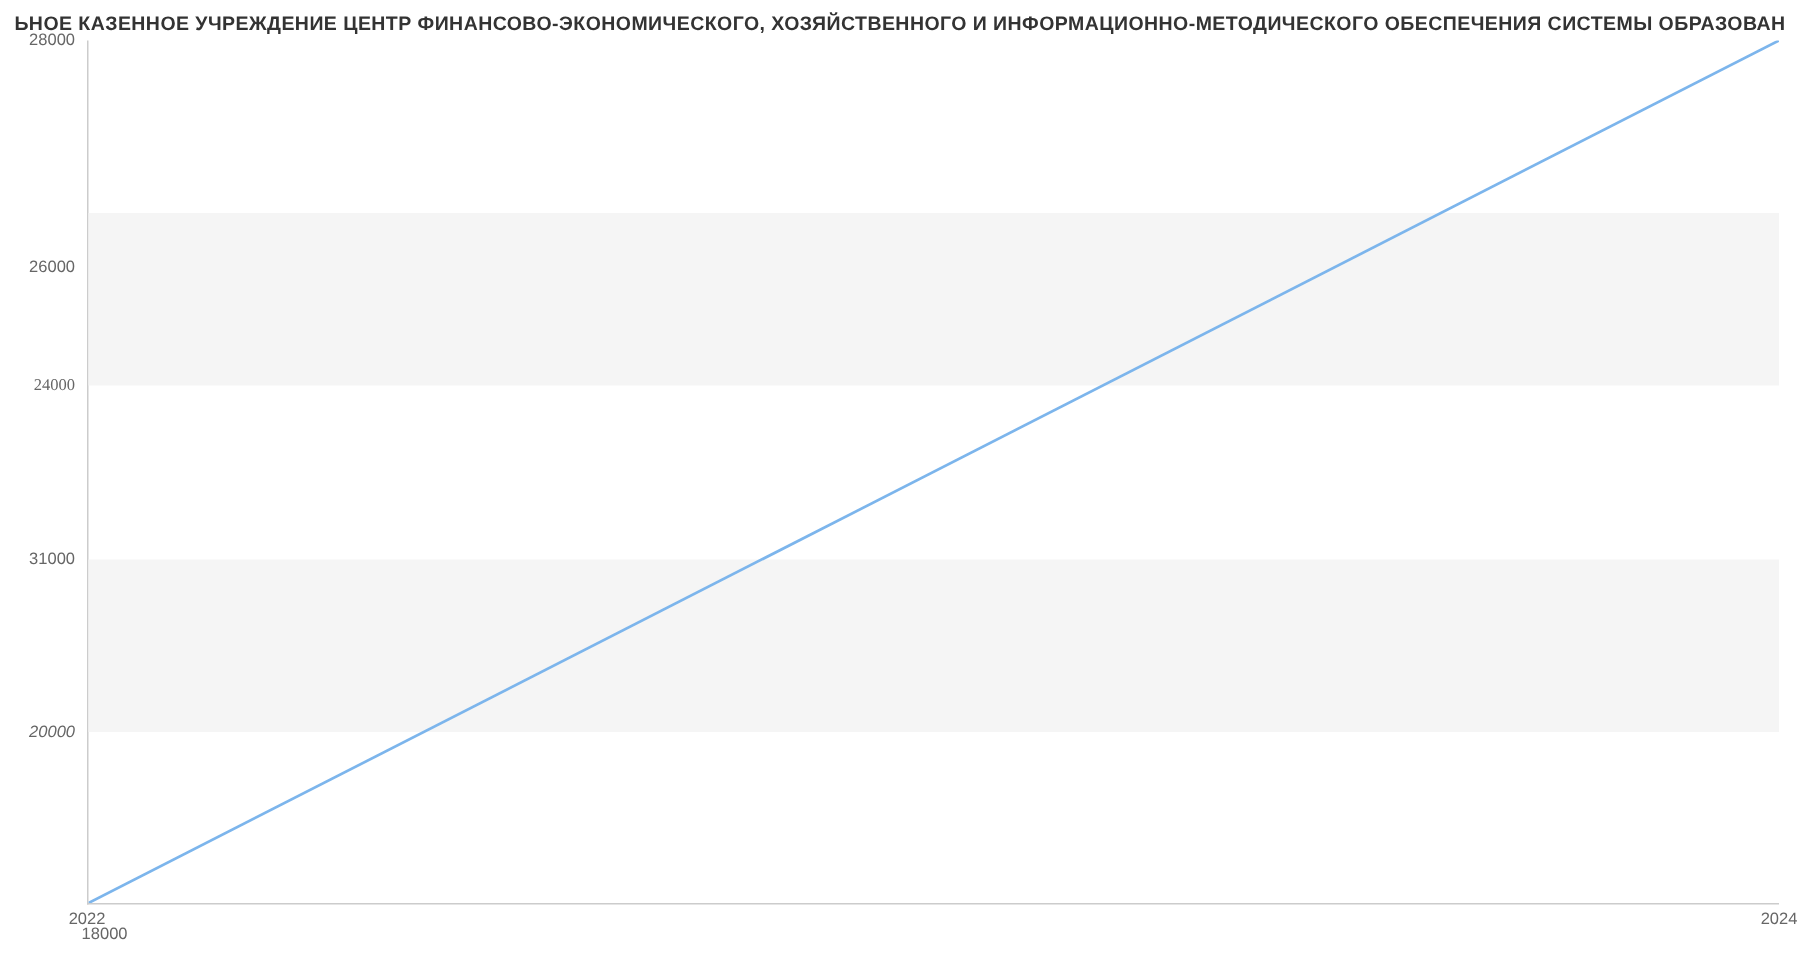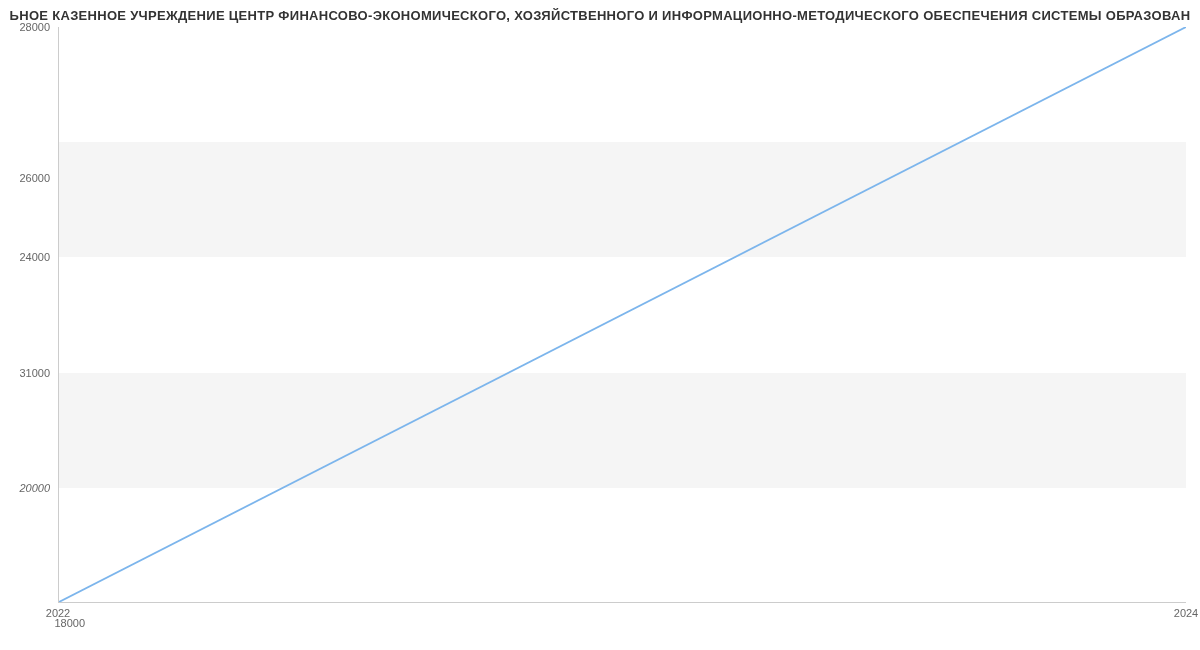--- a/index.html
+++ b/index.html
@@ -88,21 +88,21 @@
         <div class="band" style="top: 115.2px; height: 115.2px;"></div>
       </div>
     <svg class="line-layer" preserveAspectRatio="none" viewBox="0 0 1128 576">
       <polyline class="series-line" id="series-polyline" points="0,576 1128,0"></polyline>
     </svg>
   </div>
   <div id="y-ticks">
       <div class="y-tick" style="top: 596px; margin-left: 35px;">18000</div>
       <div class="y-tick" style="top: 460.8px; font-style: italic;">20000</div>
       <div class="y-tick" style="top: 345.6px;">31000</div>
-      <div class="y-tick" style="top: 230.4px;">24000</div>
+      <div class="y-tick" style="top: 230.4px; font-family: Liberation Serif, serif;">24000</div>
       <div class="y-tick" style="top: 115.2px; margin-top: 36px;">26000</div>
       <div class="y-tick" style="top: 0px;">28000</div>
     </div>
   <div id="x-ticks">
       <div class="x-tick" style="left: 0px;">2022</div>
       <div class="x-tick" style="left: 1128px;">2024</div>
     </div>
 </div>
 
 </body></html>

